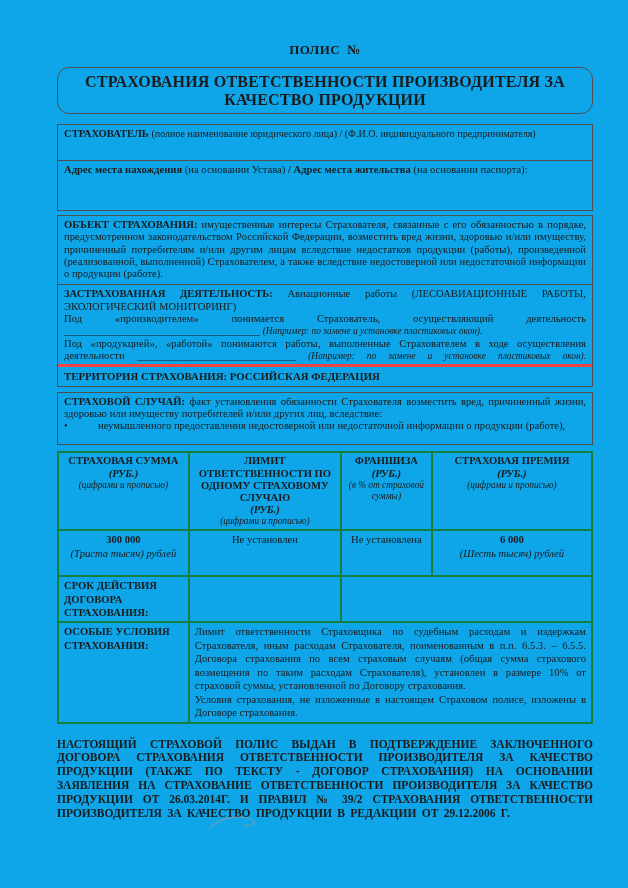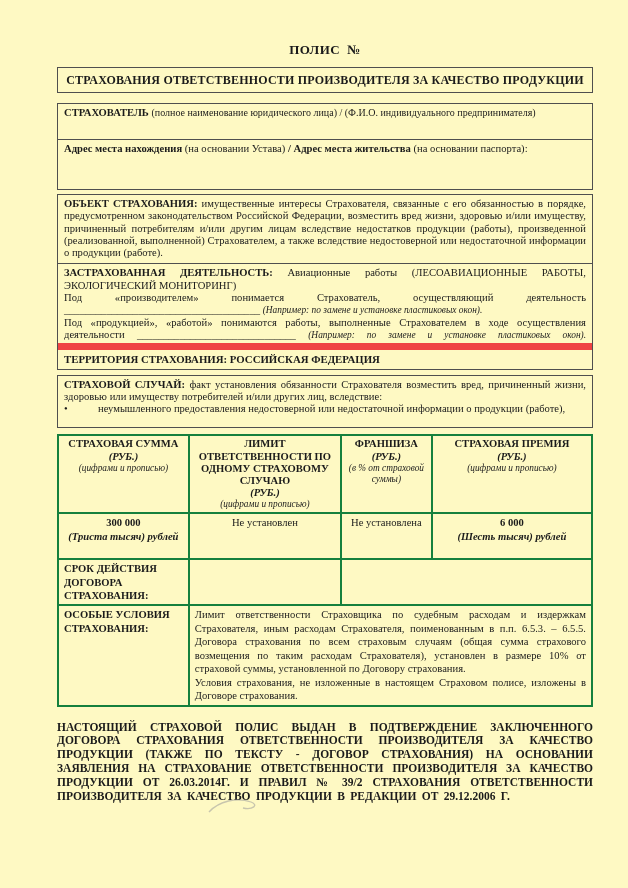--- a/index.html
+++ b/index.html
@@ -1,42 +1,42 @@
 <!DOCTYPE html>
 <html><head>
 <meta charset="utf-8">
 <style>
   html,body{margin:0;padding:0;}
   body{
     width:628px;height:888px;background:#ffffff;
     font-family:"Liberation Serif","DejaVu Serif",serif;
     color:#1b1b1b;
   }
-  .sheet{position:relative;width:628px;height:888px;background:#fef9c3;overflow:hidden;}
+  .sheet{position:relative;width:628px;height:888px;background:#0ea5e9;overflow:hidden;}
   .content{position:absolute;left:57px;top:42px;width:536px;}
   .box{border:1px solid #4f4f4f;padding:3px 6px 2px 6px;box-sizing:border-box;}
   p{margin:0;}
   .just{text-align:justify;}
   .just-last{text-align:justify;text-align-last:justify;}
   .b{font-weight:bold;}
-  .bi{font-weight:bold;font-style:italic;}
+  .bi{font-weight:normal;font-style:italic;}
 
   .doc-title{text-align:center;font-weight:bold;font-size:13px;white-space:pre;letter-spacing:.4px;}
-  .subtitle-box{margin-top:9px;padding:5px 4px 4px 4px;text-align:center;font-weight:bold;font-size:12px;letter-spacing:.2px;}
+  .subtitle-box{margin-top:9px;padding:5px 4px 4px 4px;text-align:center;font-weight:bold;font-size:16px;letter-spacing:.2px;border-radius:12px;}
 
   .txt{font-size:10.6px;line-height:1.16;}
   .hint-sm{font-size:10px;}
   .insured-box{margin-top:10px;height:37px;}
   .address-box{margin-top:-1px;height:51px;}
 
   .object-box{margin-top:4px;padding-bottom:4px;}
   .activity-box{margin-top:-1px;padding:0;}
   .activity-pad{padding:3px 6px 2px 6px;}
   .ex-hint{font-size:9.4px;font-style:italic;}
-  .territory-row{border-top:7px solid #ef4444;padding:3px 6px;font-weight:bold;font-size:10.8px;}
+  .territory-row{border-top:3px solid #ef4444;padding:3px 6px;font-weight:bold;font-size:10.8px;}
 
   .event-box{margin-top:5px;padding-bottom:12px;}
   .bullet-line{text-align:justify;}
   .b-dot{display:inline-block;width:10px;}
   .b-gap{display:inline-block;width:24px;}
 
   table.cov{width:100%;border-collapse:collapse;margin-top:6px;font-size:10.6px;}
   table.cov th,table.cov td{border:2px solid #15803d;padding:2px 5px;vertical-align:top;}
   table.cov th{text-align:center;font-weight:bold;line-height:1.15;}
   .th-hint{font-size:9.3px;font-style:italic;font-weight:normal;display:block;line-height:1.2;}

